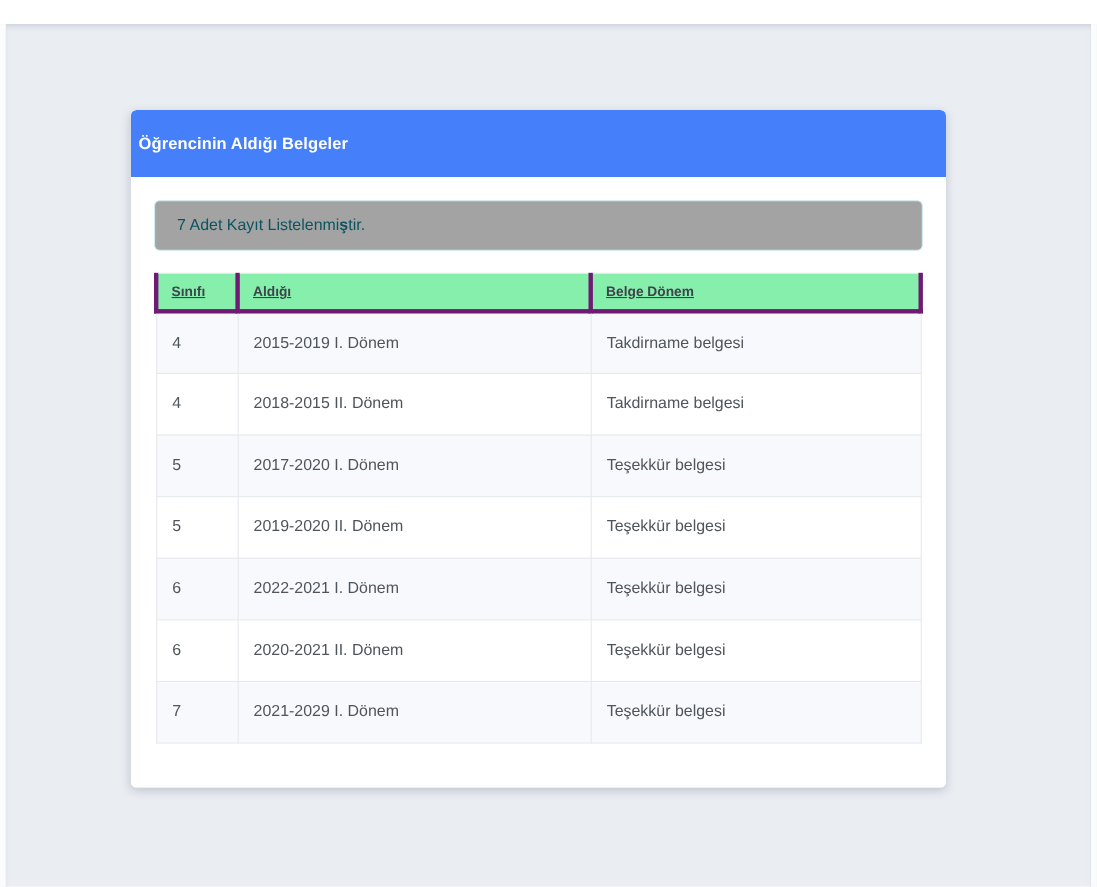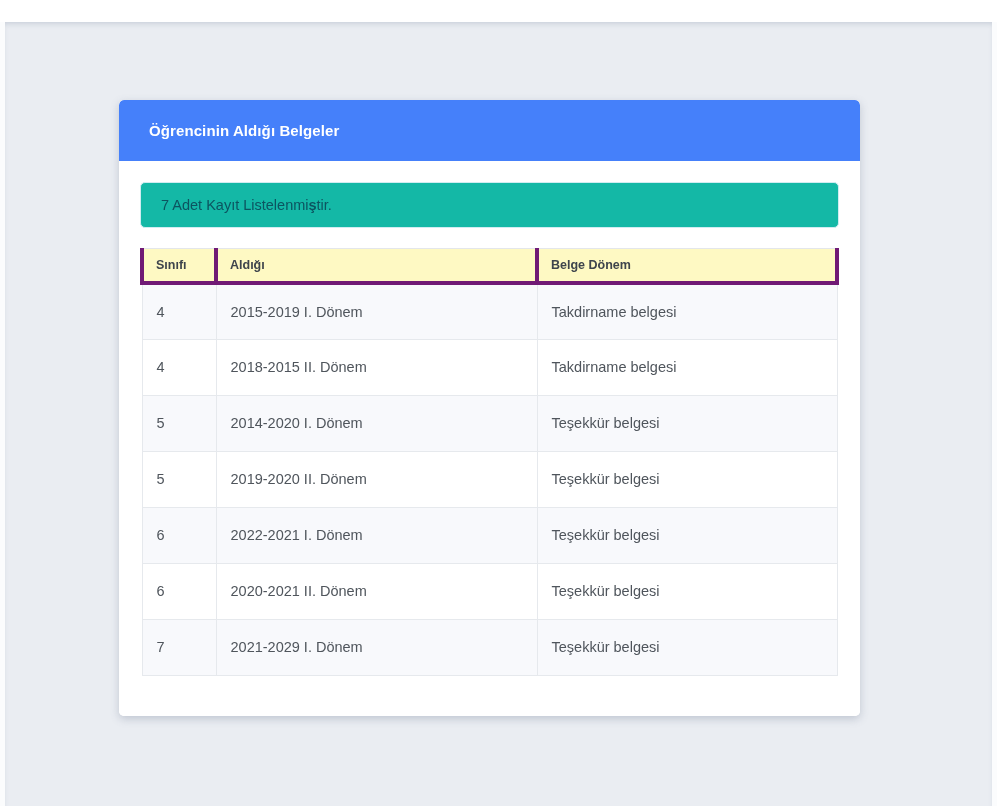--- a/index.html
+++ b/index.html
@@ -46,64 +46,65 @@
     border-radius: 5px;
     box-shadow: 0 3px 9px rgba(96,110,135,0.30);
     overflow: hidden;
   }
 
   #card-header {
     background: #4580fa;
     height: 61px;
     display: flex;
     align-items: center;
-    padding: 0 30px;
+    padding: 0 7px;
     border-radius: 5px 5px 0 0;
   }
   #card-header .title {
     color: #ffffff;
     font-size: 15px;
     font-weight: bold;
     letter-spacing: 0.1px;
   }
 
   #card-body {
     padding: 21px 21px 40px 21px;
     background: #ffffff;
   }
 
   
   .alert-info {
-    background: #14b8a6;
+    background: #a3a3a3;
     color: #0c5460;
     border: 1px solid #d1ecf1;
     border-radius: 5px;
     padding: 14px 20px;
     font-size: 14.5px;
     margin-bottom: 20px;
   }
   .alert-info .strong-s { font-weight: bold; }
 
   
   table.data-table {
     width: 100%;
     border-collapse: collapse;
     font-size: 14px;
     color: #50555c;
   }
   table.data-table thead th {
-    background: #fef9c3;
+    background: #86efac;
     color: #3e444c;
     font-weight: bold;
     font-size: 12.5px;
     text-align: left;
     padding: 9px 12px;
     border: 4px solid #701a75;
     border-top: 1px solid #e3e6ea;
     white-space: nowrap;
+    text-decoration: underline;
   }
   table.data-table tbody td {
     padding: 8px 14px;
     border: 1px solid #e6e9ed;
     height: 56px;
     vertical-align: middle;
     font-size: 14.5px;
     color: #4f555c;
   }
   table.data-table tbody tr:nth-child(odd) td {
@@ -149,21 +150,21 @@
             <td>2015-2019 I. Dönem</td>
             <td>Takdirname belgesi</td>
           </tr>
           <tr>
             <td>4</td>
             <td>2018-2015 II. Dönem</td>
             <td>Takdirname belgesi</td>
           </tr>
           <tr>
             <td>5</td>
-            <td>2014-2020 I. Dönem</td>
+            <td>2017-2020 I. Dönem</td>
             <td>Teşekkür belgesi</td>
           </tr>
           <tr>
             <td>5</td>
             <td>2019-2020 II. Dönem</td>
             <td>Teşekkür belgesi</td>
           </tr>
           <tr>
             <td>6</td>
             <td>2022-2021 I. Dönem</td>

